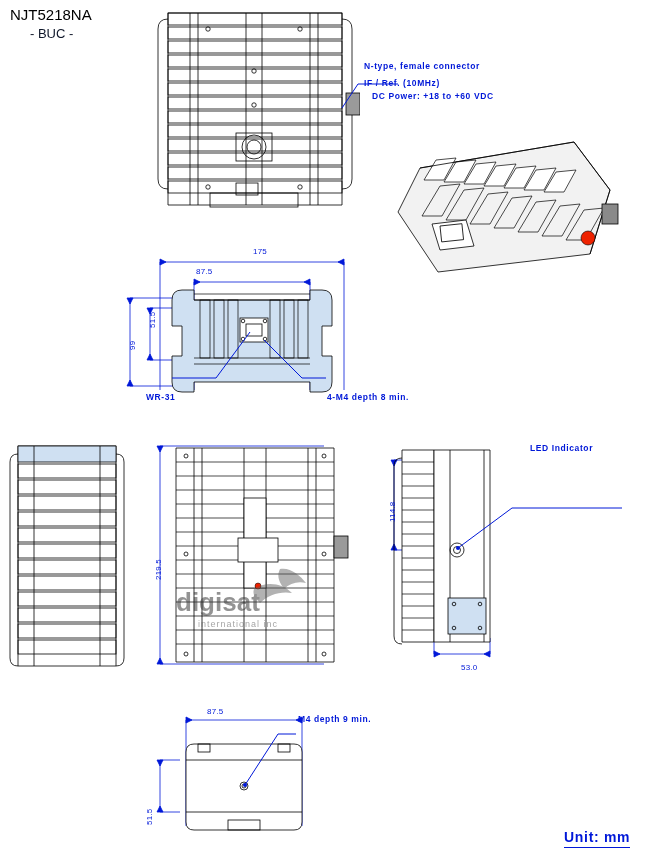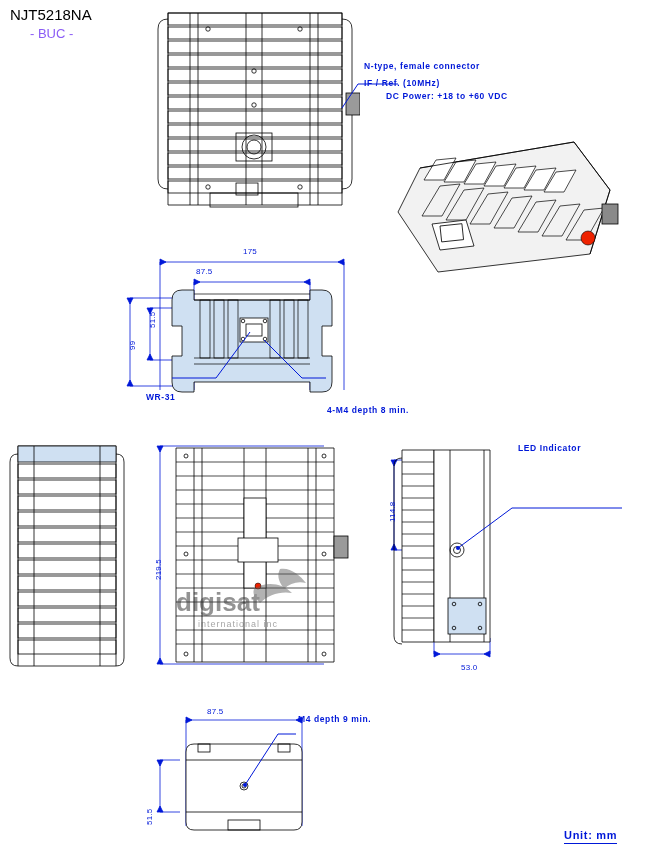--- a/index.html
+++ b/index.html
@@ -25,21 +25,21 @@
   #title-model {
     left: 10px; top: 6px;
     font-size: 15px;
     color: #000;
     letter-spacing: 0px;
     font-family: "Liberation Sans", sans-serif;
   }
   #title-sub {
     left: 30px; top: 26px;
     font-size: 13px;
-    color: #8b5cf6;
+    color: #0f172a;
   }
 
   
   .callout {
     color: #0018d8;
     font-size: 8.5px;
     font-weight: bold;
     letter-spacing: 0.6px;
     font-family: "Liberation Sans", sans-serif;
     white-space: nowrap;
@@ -52,21 +52,21 @@
     font-family: "Liberation Sans", sans-serif;
     white-space: nowrap;
     letter-spacing: 0.2px;
   }
   .dim.vert {
     transform: rotate(-90deg);
     transform-origin: left top;
   }
   .unit {
     color: #0018d8;
-    font-size: 11px;
+    font-size: 14px;
     font-weight: bold;
     letter-spacing: 0.7px;
     white-space: nowrap;
   }
   .unit-rule {
     border-bottom: 1px solid #0018d8;
   }
 
   
   #watermark {
@@ -133,21 +133,21 @@
 
     <rect x="196" y="88" width="14" height="22" fill="#9a9a9a" stroke="#000" stroke-width="0.8"></rect>
   </svg>
 
   <svg class="abs" style="left:340px; top:60px;" width="60" height="55" viewBox="0 0 60 55">
     <polyline points="2,48 18,24 58,24" fill="none" stroke="#0018d8" stroke-width="1"></polyline>
   </svg>
 
   <div class="abs callout" style="left:364px; top:61px;">N-type, female connector</div>
   <div class="abs callout" style="left:364px; top:78px;text-align:center;">IF / Ref. (10MHz)</div>
-  <div class="abs callout" style="left:386px; top:91px;">DC Power: +18 to +60 VDC</div>
+  <div class="abs callout" style="left:372px; top:91px;">DC Power: +18 to +60 VDC</div>
 
   <svg class="abs" style="left:378px; top:120px;" width="250" height="170" viewBox="0 0 250 170">
     <g stroke="#000" fill="none" stroke-width="0.8">
 
       <path d="M20,92 L42,48 L196,22 L232,70 L212,134 L60,152 Z" fill="#f2f2f2"></path>
 
       <g stroke-width="0.7">
         <path d="M46,60 L58,40 L78,38 L66,60 Z" fill="#ffffff"></path>
         <path d="M66,62 L78,42 L98,40 L86,62 Z" fill="#ffffff"></path>
         <path d="M86,64 L98,44 L118,42 L106,64 Z" fill="#ffffff"></path>
@@ -232,27 +232,27 @@
       <circle cx="131" cy="99" r="1.8" fill="#fff"></circle>
       <circle cx="153" cy="99" r="1.8" fill="#fff"></circle>
     </g>
 
     <g stroke="#0018d8" stroke-width="1" fill="none">
       <path d="M138,92 L104,138 L60,138"></path>
       <path d="M152,100 L190,138 L214,138"></path>
     </g>
   </svg>
 
-  <div class="abs dim" style="left:243px; top:247px;text-align:right;">175</div>
+  <div class="abs dim" style="left:253px; top:247px;text-align:right;">175</div>
   <div class="abs dim" style="left:196px; top:267px;">87.5</div>
   <div class="abs dim vert" style="left:128px; top:350px;">99</div>
   <div class="abs dim vert" style="left:148px; top:328px;">51.5</div>
 
   <div class="abs callout" style="left:146px; top:392px;">WR-31</div>
-  <div class="abs callout" style="left:327px; top:392px;margin-top:13px;">4-M4 depth 8 min.</div>
+  <div class="abs callout" style="left:327px; top:392px;">4-M4 depth 8 min.</div>
 
   <svg class="abs" style="left:8px; top:438px;" width="120" height="235" viewBox="0 0 120 235">
     <g stroke="#000" fill="none" stroke-width="0.8">
       <path d="M10,8 L10,228 L108,228 L108,8 Z" fill="#ffffff"></path>
       <rect x="10" y="8" width="98" height="16" fill="#cfe0f2"></rect>
       <g>
         <rect x="10" y="26" width="98" height="14"></rect>
         <rect x="10" y="42" width="98" height="14"></rect>
         <rect x="10" y="58" width="98" height="14"></rect>
         <rect x="10" y="74" width="98" height="14"></rect>
@@ -381,21 +381,21 @@
     </g>
 
     <g stroke="#0018d8" stroke-width="1" fill="none">
       <path d="M86,110 L140,70 L150,70 M150,70 L250,70"></path>
     </g>
     <circle cx="86" cy="110" r="2" fill="#0018d8"></circle>
   </svg>
 
   <div class="abs dim vert" style="left:388px; top:522px;">114.8</div>
   <div class="abs dim" style="left:461px; top:663px;">53.0</div>
-  <div class="abs callout" style="left:518px; top:443px;">LED Indicator</div>
+  <div class="abs callout" style="left:530px; top:443px;">LED Indicator</div>
 
   <svg class="abs" style="left:128px; top:700px;" width="250" height="145" viewBox="0 0 250 145">
     <g stroke="#0018d8" stroke-width="0.8" fill="none">
 
       <line x1="58" y1="20" x2="174" y2="20"></line>
       <path d="M58,17 L64,20 L58,23 Z" fill="#0018d8"></path>
       <path d="M174,17 L168,20 L174,23 Z" fill="#0018d8"></path>
       <line x1="58" y1="20" x2="58" y2="126"></line>
       <line x1="174" y1="20" x2="174" y2="126"></line>
 

